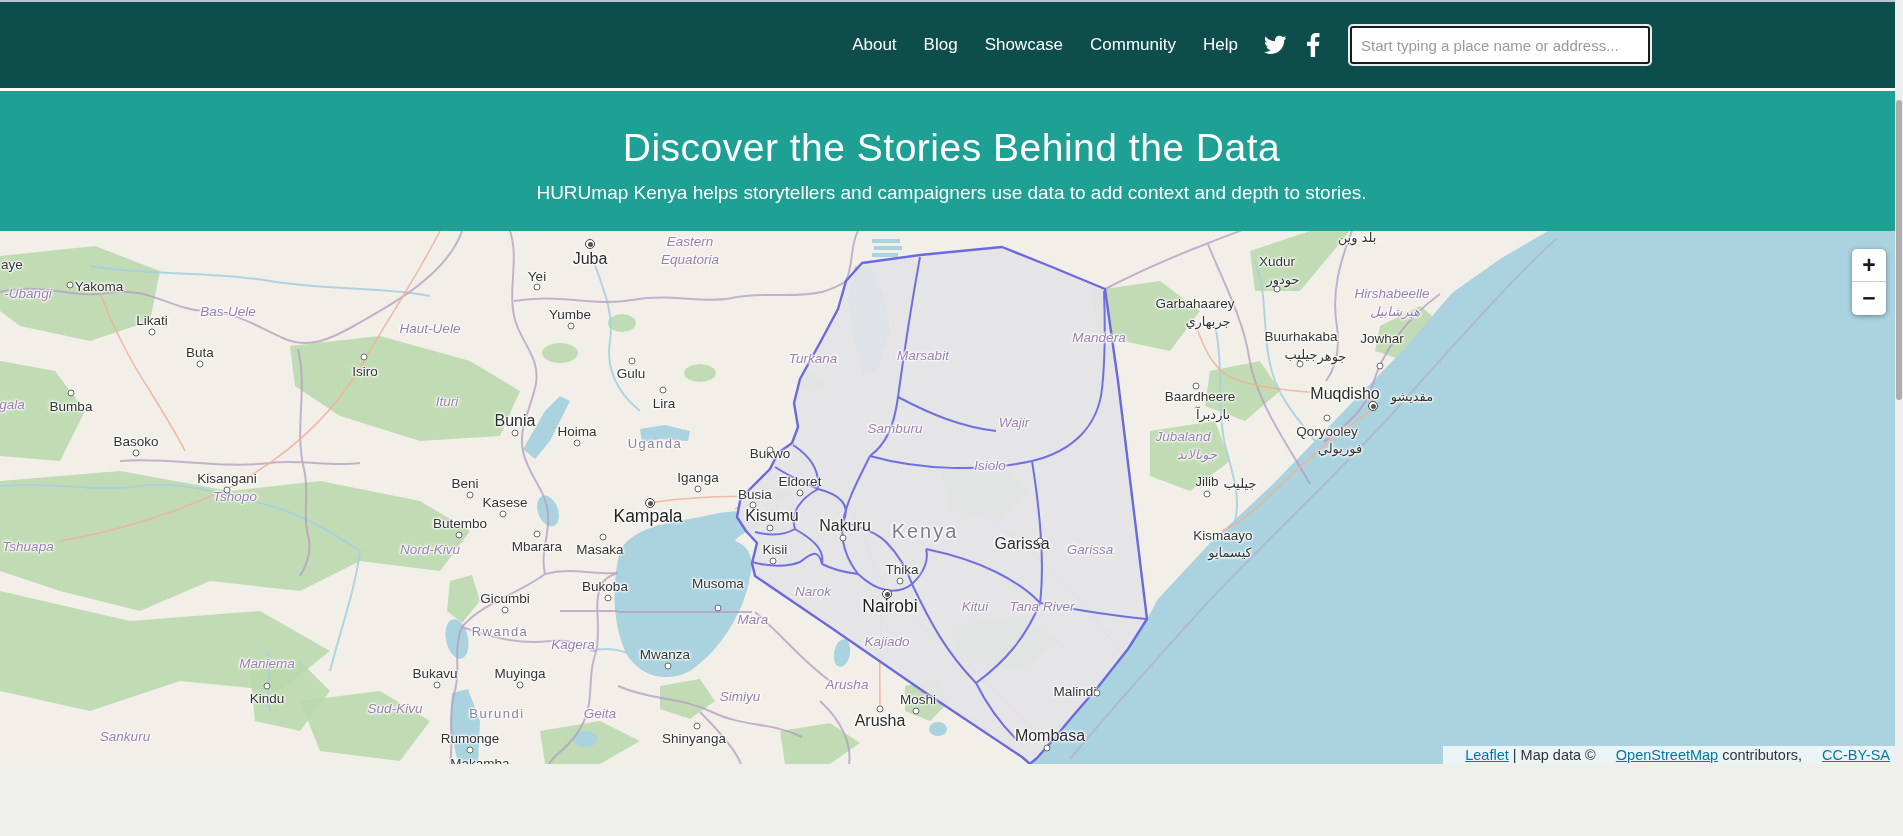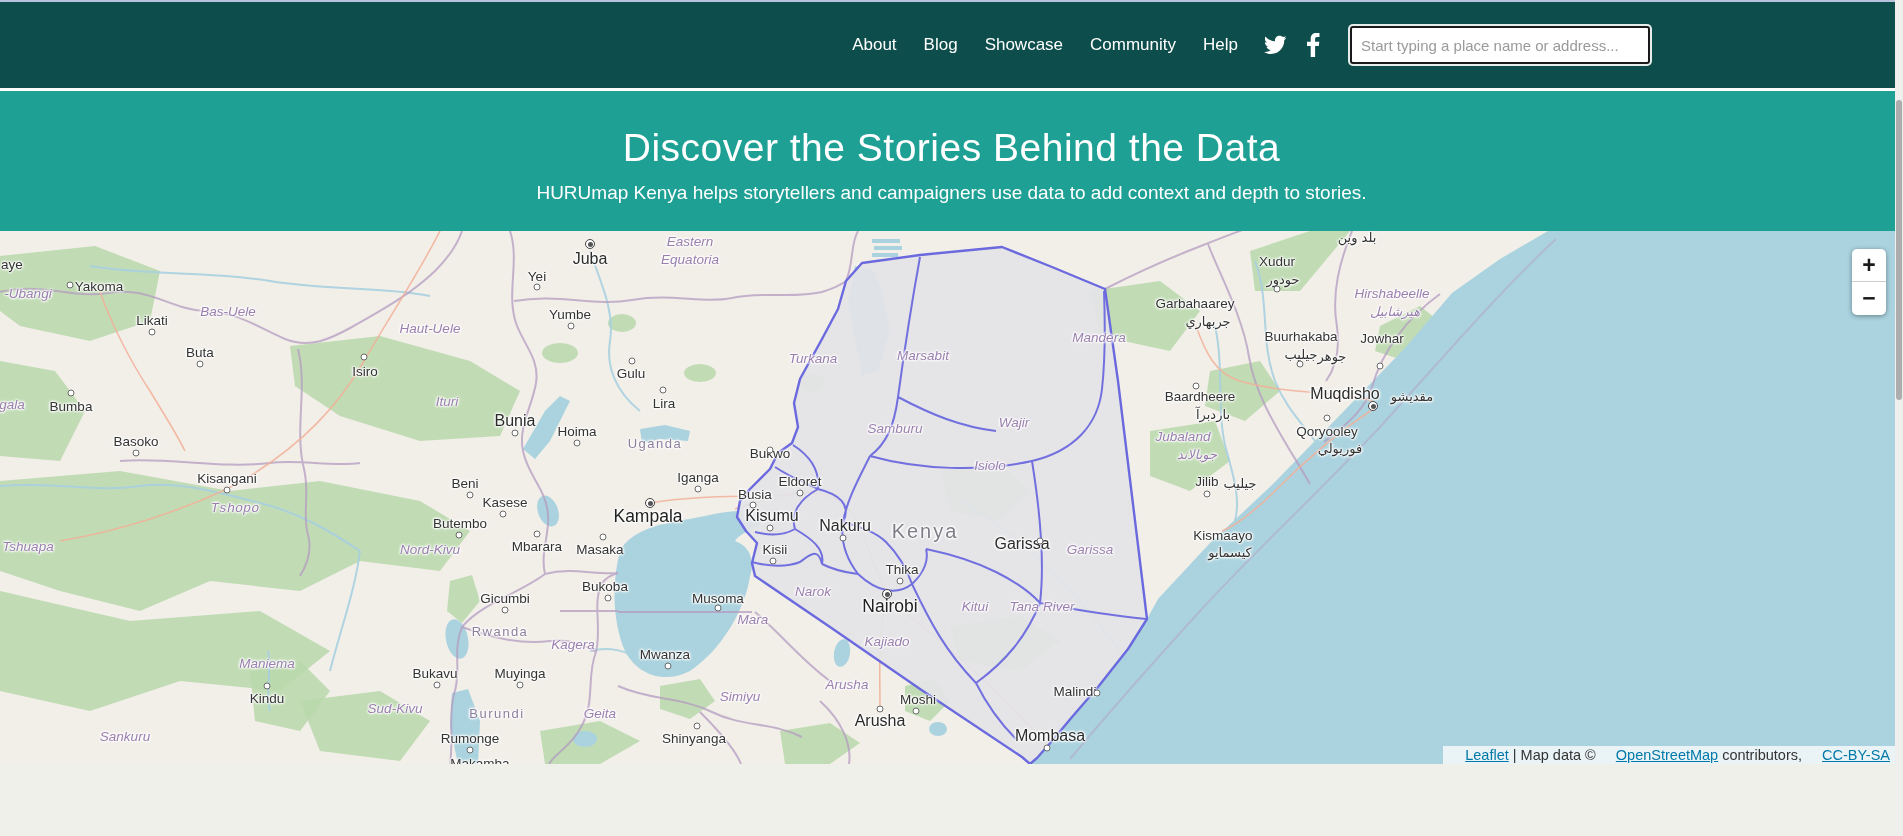--- a/index.html
+++ b/index.html
@@ -214,21 +214,21 @@
       <span class="ml k-t" style="left: 152px; top: 89px;">Likati</span>
       <span class="ml k-r" style="left: 228px; top: 80px;">Bas-Uele</span>
       <span class="ml k-r" style="left: 430px; top: 97px;">Haut-Uele</span>
       <span class="ml k-t" style="left: 200px; top: 121px;">Buta</span>
       <span class="ml k-t" style="left: 365px; top: 140px;">Isiro</span>
       <span class="ml k-r" style="left: 12px; top: 173px;">gala</span>
       <span class="ml k-t" style="left: 71px; top: 175px;">Bumba</span>
       <span class="ml k-r" style="left: 447px; top: 170px;">Ituri</span>
       <span class="ml k-t" style="left: 136px; top: 210px;">Basoko</span>
       <span class="ml k-t" style="left: 227px; top: 247px;">Kisangani</span>
-      <span class="ml k-r" style="left: 235px; top: 277px; font-family: Liberation Mono, monospace;">Tshopo</span>
+      <span class="ml k-r" style="left: 235px; top: 265px;">Tshopo</span>
       <span class="ml k-r" style="left: 28px; top: 315px;">Tshuapa</span>
       <span class="ml k-r" style="left: 267px; top: 432px;">Maniema</span>
       <span class="ml k-t" style="left: 267px; top: 467px;">Kindu</span>
       <span class="ml k-r" style="left: 125px; top: 505px;">Sankuru</span>
       <span class="ml k-t" style="left: 465px; top: 252px;">Beni</span>
       <span class="ml k-t" style="left: 505px; top: 271px;">Kasese</span>
       <span class="ml k-t" style="left: 460px; top: 292px;">Butembo</span>
       <span class="ml k-r" style="left: 430px; top: 318px;">Nord-Kivu</span>
       <span class="ml k-t" style="left: 435px; top: 442px;">Bukavu</span>
       <span class="ml k-r" style="left: 395px; top: 477px;">Sud-Kivu</span>
@@ -248,21 +248,21 @@
       <span class="ml k-t" style="left: 600px; top: 318px;">Masaka</span>
       <span class="ml k-C" style="left: 648px; top: 285px;">Kampala</span>
       <span class="ml k-t" style="left: 605px; top: 355px;">Bukoba</span>
       <span class="ml k-t" style="left: 505px; top: 367px;">Gicumbi</span>
       <span class="ml k-n" style="left: 500px; top: 400px;">Rwanda</span>
       <span class="ml k-r" style="left: 573px; top: 413px;">Kagera</span>
       <span class="ml k-t" style="left: 520px; top: 442px;">Muyinga</span>
       <span class="ml k-n" style="left: 497px; top: 482px;">Burundi</span>
       <span class="ml k-t" style="left: 470px; top: 507px;">Rumonge</span>
       <span class="ml k-t" style="left: 480px; top: 532px;">Makamba</span>
-      <span class="ml k-t" style="left: 718px; top: 367px; text-align: right;">Musoma</span>
+      <span class="ml k-t" style="left: 718px; top: 352px; text-align: right;">Musoma</span>
       <span class="ml k-r" style="left: 753px; top: 388px;">Mara</span>
       <span class="ml k-t" style="left: 665px; top: 423px;">Mwanza</span>
       <span class="ml k-r" style="left: 600px; top: 482px;">Geita</span>
       <span class="ml k-r" style="left: 740px; top: 465px;">Simiyu</span>
       <span class="ml k-t" style="left: 694px; top: 507px;">Shinyanga</span>
       <span class="ml k-t" style="left: 755px; top: 263px;">Busia</span>
       <span class="ml k-t" style="left: 800px; top: 250px;">Eldoret</span>
       <span class="ml k-c" style="left: 772px; top: 285px;">Kisumu</span>
       <span class="ml k-c" style="left: 845px; top: 295px;">Nakuru</span>
       <span class="ml k-t" style="left: 775px; top: 318px;">Kisii</span>

